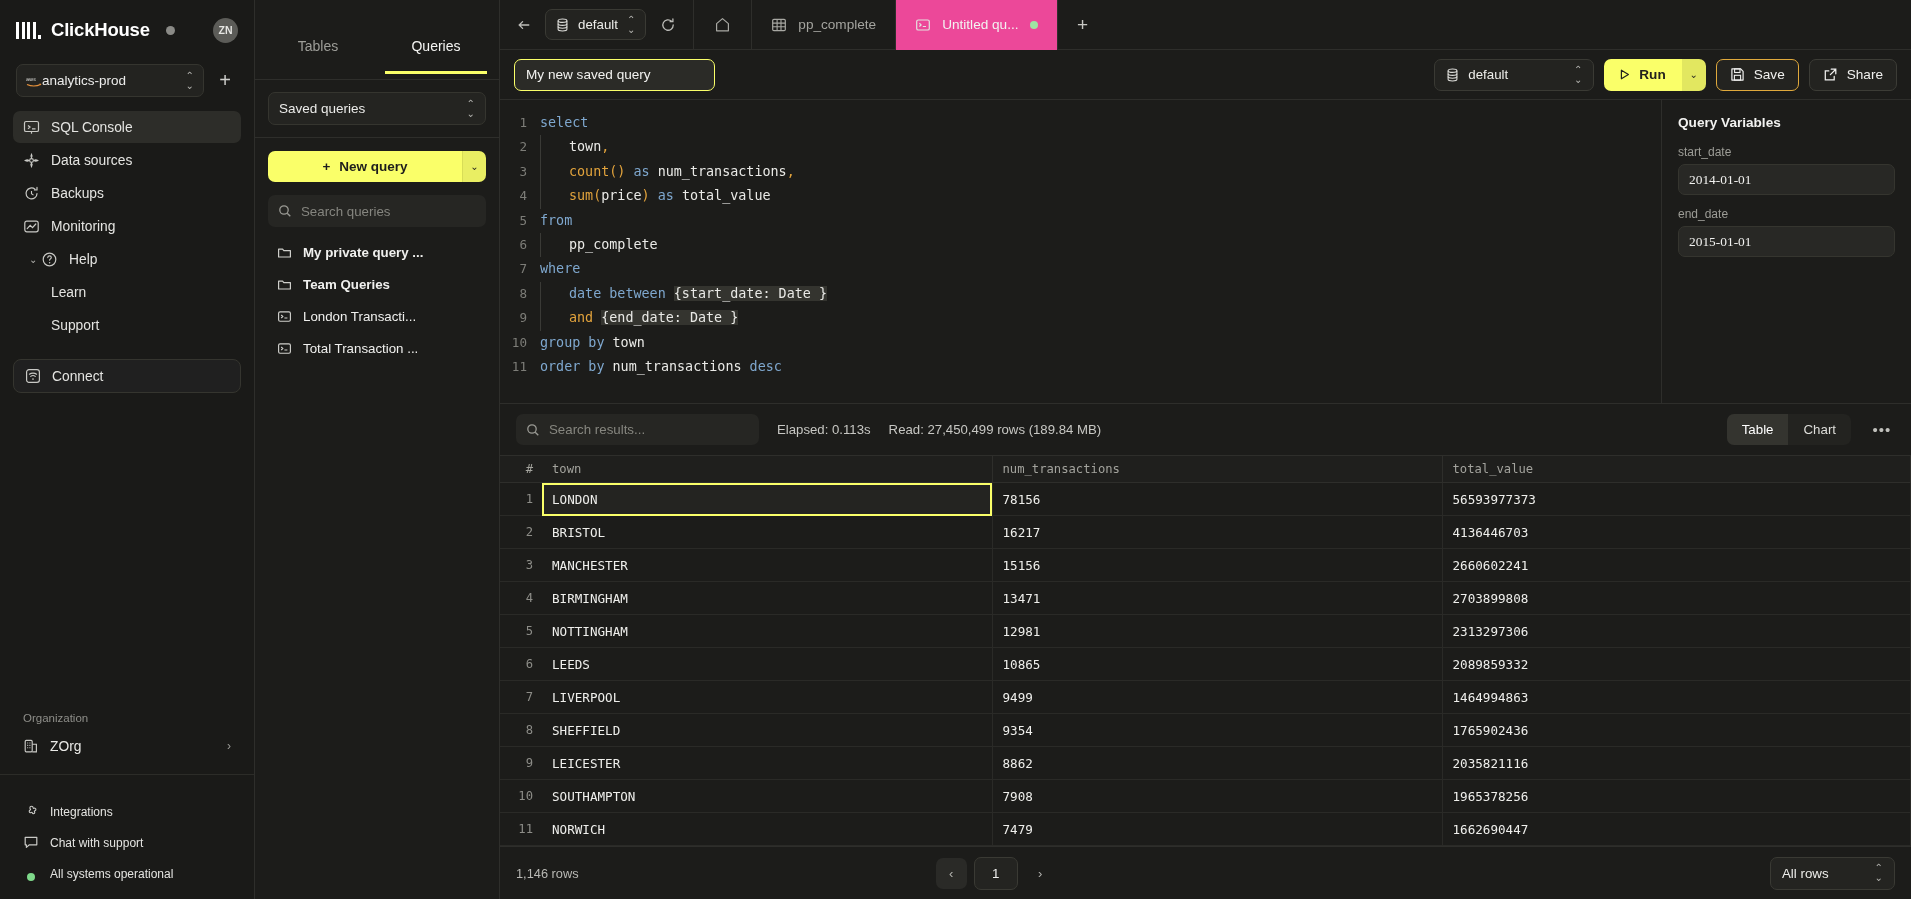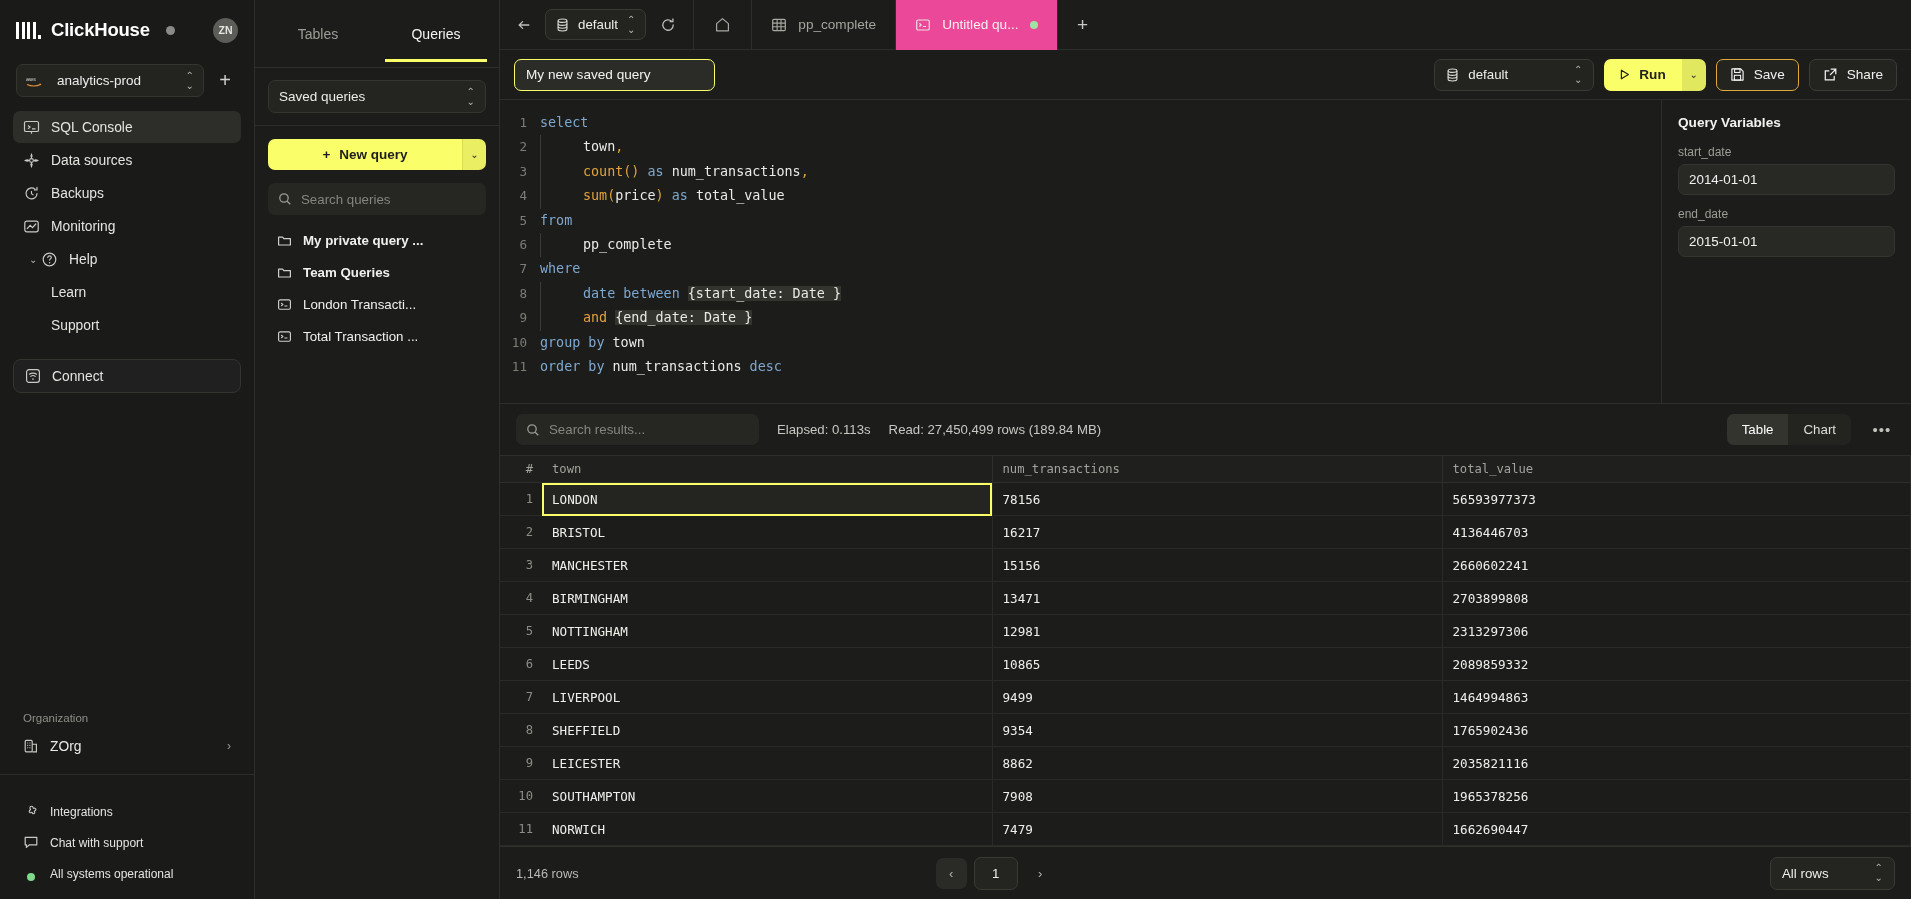--- a/index.html
+++ b/index.html
@@ -30,21 +30,21 @@
   .avatar {
     width: 25px; height: 25px; border-radius: 50%;
     background: #5c5c58; color: #e6e6e3;
     font-size: 10.5px; font-weight: 600;
     display: flex; align-items: center; justify-content: center;
     margin-left: auto;
   }
   .env-row { display: flex; align-items: center; gap: 8px; margin-top: 18px; }
   .env-select {
     flex: 1; height: 33px; border: 1px solid #35352f; border-radius: 7px;
-    background: #232320; display: flex; align-items: center; gap: 15px;
+    background: #232320; display: flex; align-items: center; gap: 0;
     padding: 0 9px; font-size: 13.5px; color: #ececeb;
   }
   .aws-ico { width: 16px; height: 12px; position: relative; flex-shrink: 0; }
   .aws-ico svg { display:block; }
   .chev-updown { margin-left: auto; color: #b6b6b2; font-size: 10px; line-height: 1; text-align:center;}
   .plus-btn {
     width: 26px; height: 26px; display:flex; align-items:center; justify-content:center;
     color: #cfcfcb; font-size: 20px; font-weight: 300; cursor: pointer;
   }
   .sb-nav { margin-top: 14px; padding: 0 13px; display: flex; flex-direction: column; gap: 1px; }
@@ -79,21 +79,21 @@
     border-radius: 7px; font-size: 12px; color: #e4e4e1; cursor:pointer;
   }
   .green-dot { width: 8px; height: 8px; border-radius: 50%; background: #7ed98a; margin-left: 4px; margin-right: 4px;}
 
   
   .qpanel {
     width: 245px; height: 899px; background: #1c1c1a;
     border-right: 1px solid #2e2e2b; flex-shrink: 0;
     display:flex; flex-direction: column;
   }
-  .qtabs { display:flex; height: 68px; align-items: center; border-bottom: 1px solid #2e2e2b; padding: 0 4px;}
+  .qtabs { display:flex; height: 68px; align-items: center; border-bottom: 1px solid #2e2e2b; padding: 0 4px; margin-top: 12px;}
   .qtab {
     flex:1; text-align:center; font-size: 14px; color: #9d9d98;
     height: 56px; line-height: 56px; position: relative; cursor:pointer;
   }
   .qtab.active { color: #f4f4f2; font-weight: 500; }
   .qtab.active:after {
     content:""; position:absolute; left: 8px; right: 8px; bottom: 0; height: 2.5px; background:#faff69;
   }
   .saved-select-wrap { padding: 12px 13px; border-bottom: 1px solid #2e2e2b; }
   .saved-select {
@@ -188,38 +188,38 @@
   }
   .code {
     font-family: "DejaVu Sans Mono", monospace; font-size: 13.4px; line-height: 24.4px;
   }
   .cline { display:flex; }
   .lnum {
     width: 40px; text-align: right; padding-right: 13px; color: #7d7d78; flex-shrink:0;
     font-family: "DejaVu Sans Mono", monospace; font-size: 12.6px;
   }
   .ctext { white-space: pre; color: #e9e9e6; }
-  .guide { border-left: 1px solid #3a3a36; margin-left: 0px; padding-left: 42px; }
+  .guide { border-left: 1px solid #3a3a36; margin-left: 0px; padding-left: 28px; }
   .kw { color: #7fa8cf; }
   .fn { color: #e2a33c; }
   .as { color: #7fa8cf; }
   .id { color: #eaeae7; }
   .punc { color: #e2a33c; }
   .param { background: #34342f; color: #e9e9e6; }
 
   .vars-panel {
     width: 250px; flex-shrink: 0; border-left: 1px solid #2e2e2b;
     padding: 15px 16px 0 16px; background: #1c1c1a;
   }
   .vars-title { font-size: 13.6px; font-weight: 600; color:#f2f2f0; margin-bottom: 15px;}
   .var-label { font-size: 12px; color: #9d9d97; margin-bottom: 5px; }
   .var-input {
     width: 100%; height: 31px; background: #282825; border: 1px solid #35352f; border-radius: 7px;
     color: #f1f1ef; font-size: 13.4px; padding: 0 10px; outline: 0; margin-bottom: 12px;
-    font-family: Liberation Sans, sans-serif;
+    font-family: Liberation Serif, serif;
   }
 
   
   .results { flex-shrink: 0; display:flex; flex-direction:column; border-top: 1px solid #2e2e2b; }
   .results-bar {
     height: 51px; display:flex; align-items:center; gap: 18px; padding: 0 16px;
     flex-shrink:0;
   }
   .search-res {
     width: 243px; height: 31px; border-radius: 7px; background: #262623;

